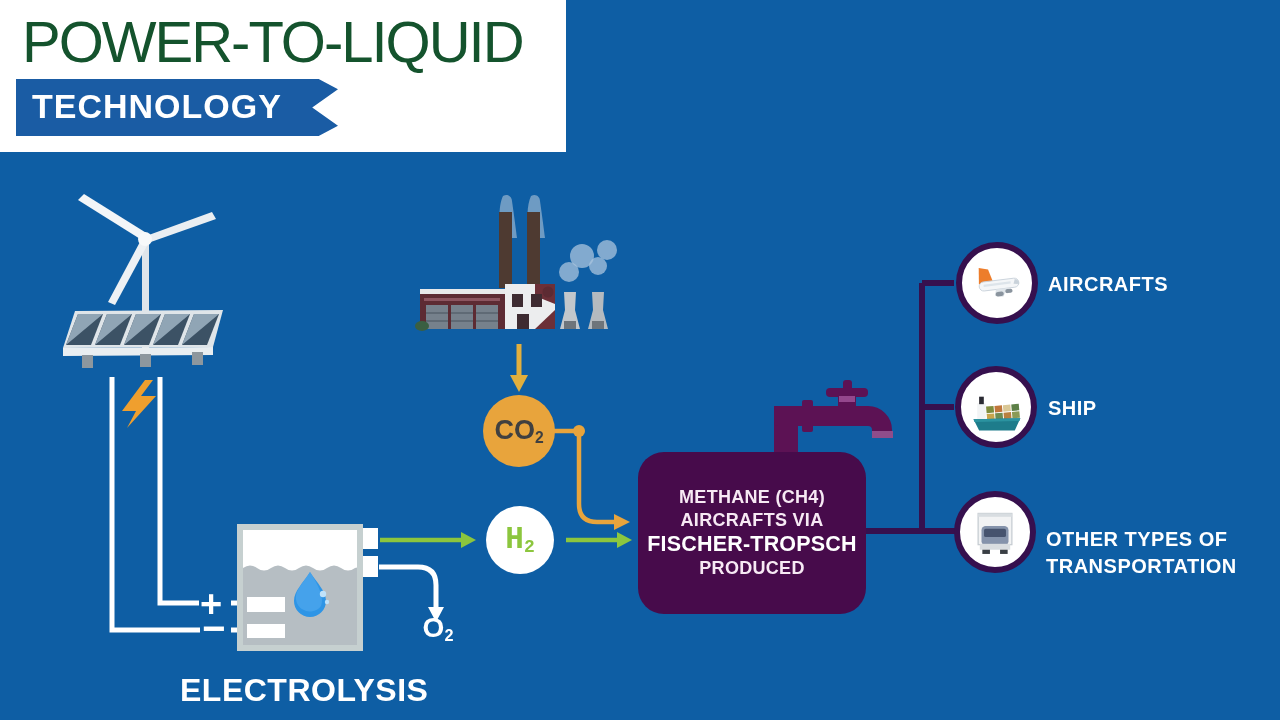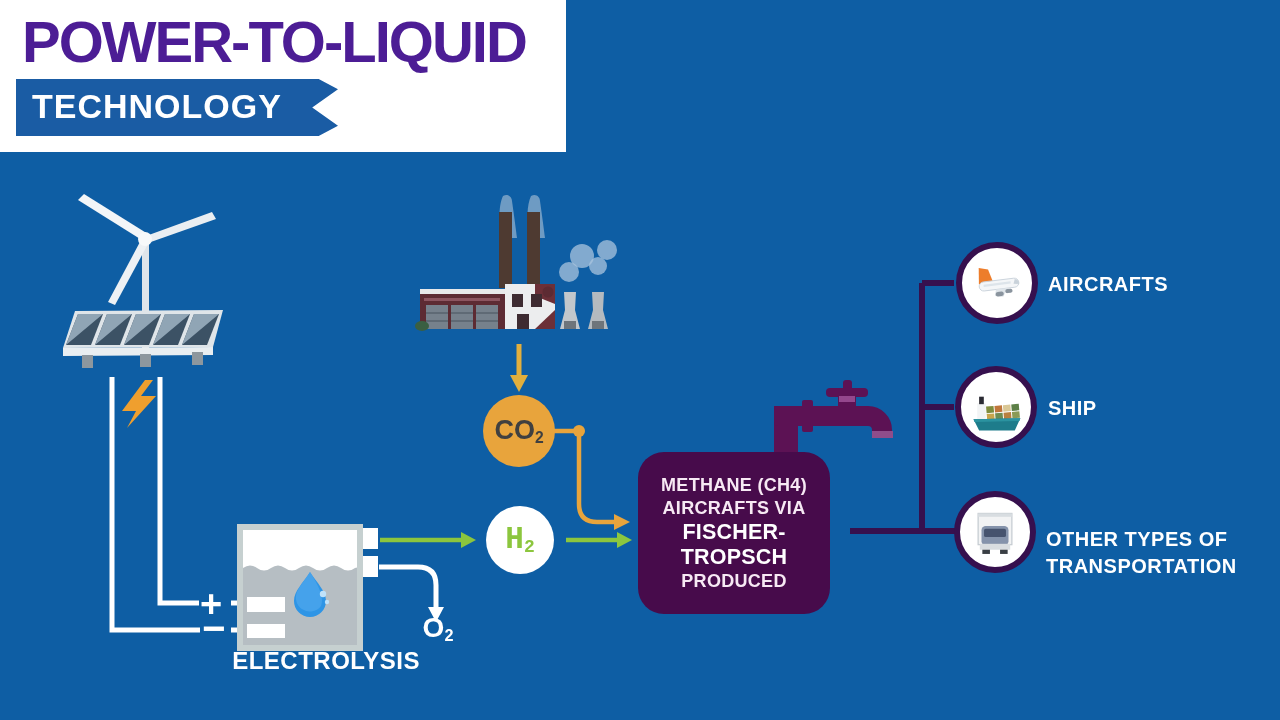--- a/index.html
+++ b/index.html
@@ -2,21 +2,21 @@
 <html><head>
 <meta charset="utf-8">
 <style>
   html,body{margin:0;padding:0;background:#222;}
   .canvas{position:relative;width:1280px;height:720px;background:#0E5EA4;
           font-family:"Liberation Sans",sans-serif;overflow:hidden;}
   .abs{position:absolute;}
 
   
   .header-box{left:0;top:0;width:566px;height:152px;background:#FFFFFF;z-index:4;}
-  .main-title{left:22px;top:8px;font-size:58px;font-weight:bold;color:#4c1d95;
+  .main-title{left:22px;top:8px;font-size:58px;font-weight:normal;color:#14532d;
               letter-spacing:-2px;white-space:nowrap;}
   .ribbon{left:16px;top:79px;width:322px;height:57px;background:#1A5CA4;
           clip-path:polygon(0 0,94% 0,100% 18%,92% 50%,100% 82%,94% 100%,0 100%);
           display:flex;align-items:center;}
   .ribbon-text{color:#FFFFFF;font-size:34px;font-weight:bold;letter-spacing:1px;
                padding-left:16px;padding-bottom:2px;}
 
   svg{display:block;}
   .layer{left:0;top:0;width:1280px;height:720px;z-index:1;pointer-events:none;}
 
@@ -30,25 +30,25 @@
   .h2-badge .sym{color:#8CC63E;font-size:31px;font-weight:bold;font-family:Liberation Mono, monospace;}
   .badge sub, .o2-label sub{font-size:0.58em;vertical-align:-0.25em;font-weight:bold;}
   .o2-label{left:408px;top:612px;width:60px;text-align:center;color:#fff;
             font-size:28px;font-weight:bold;z-index:3;}
 
   
   .terminal{color:#FFFFFF;font-weight:bold;z-index:3;line-height:1;}
   .plus-terminal{left:200px;top:585px;font-size:38px;}
   .minus-terminal{left:202px;top:608px;font-size:40px;}
 
-  .electrolysis-label{left:180px;top:647px;width:240px;text-align:right;
-                      font-size:24px;letter-spacing:0.5px;z-index:3;}
-
-  
-  .process-box{left:638px;top:452px;width:192px;height:162px;background:#470B4B;
+  .electrolysis-label{left:180px;top:672px;width:240px;text-align:left;
+                      font-size:32px;letter-spacing:0.5px;z-index:3;}
+
+  
+  .process-box{left:638px;top:452px;width:228px;height:162px;background:#470B4B;
                border-radius:26px;z-index:3;display:flex;flex-direction:column;
                align-items:center;justify-content:center;text-align:center;}
   .process-box .ln{color:#F7E9F4;font-size:18px;font-weight:bold;line-height:23px;letter-spacing:0.3px;}
   .process-box .ln-strong{color:#FFFFFF;font-size:21.5px;font-weight:bold;line-height:25px;letter-spacing:0.2px;}
 
   
   .out-circle{width:70px;height:70px;border-radius:50%;background:#FFFFFF;
               border:6px solid #36104E;display:flex;align-items:center;
               justify-content:center;z-index:2;}
   .out-circle-aircraft{left:956px;top:242px;}

